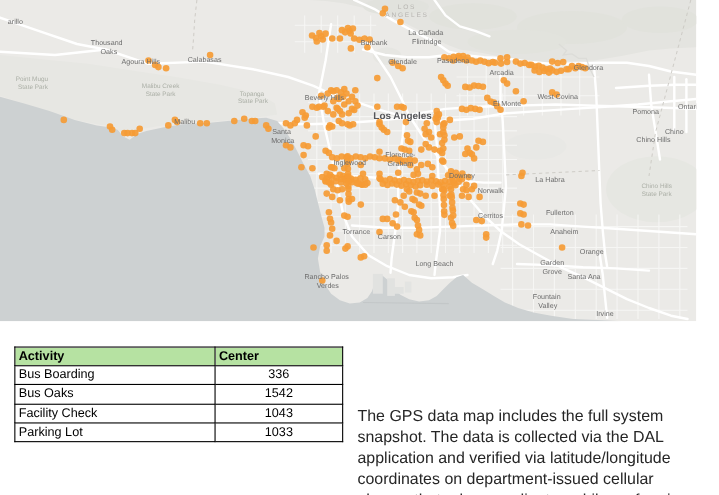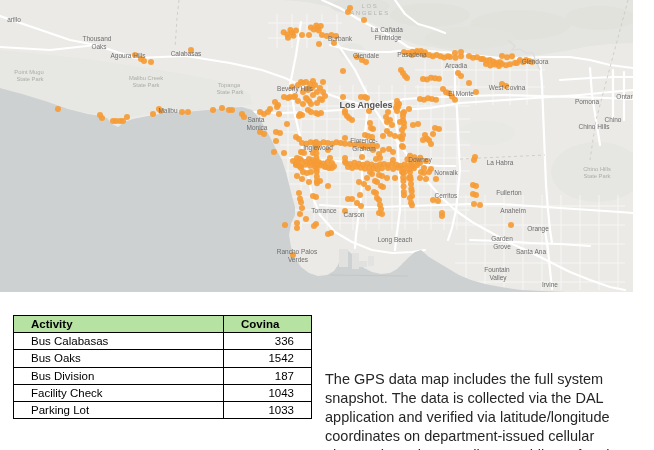--- a/index.html
+++ b/index.html
@@ -1,22 +1,22 @@
 <!DOCTYPE html>
 <html><head><meta charset="utf-8">
 <style>
 html,body{margin:0;padding:0;background:#ffffff;}
 body{width:654px;height:450px;position:relative;overflow:hidden;
  font-family:"Liberation Sans",sans-serif;}
 table{position:absolute;left:13px;top:315px;border-collapse:collapse;
  table-layout:fixed;width:299px;font-size:11.5px;color:#000;}
-td{border:1px solid #000;height:16.2px;padding:0 17px;overflow:hidden;white-space:nowrap;}
+td{border:1px solid #000;height:16.2px;padding:0 3px;overflow:hidden;white-space:nowrap;}
 tr.h td{background:#b6e2a2;font-weight:bold;}
 td.a{width:175px;}
-td.c{text-align:right;}
+td.c{text-align:center;}
 td.c2{text-align:left;}
 .para{position:absolute;left:325px;top:370px;width:345px;font-size:14.5px;
  line-height:18.9px;color:#262626;}
 </style></head>
 <body>
 <svg width="633" height="292" viewBox="0 0 633 292" style="position:absolute;left:0;top:0;filter:blur(0.3px)">
 <rect width="633" height="292" fill="#ebeae7"></rect>
 <path d="M281,0 L633,0 L633,43 L610,44 L590,46 L565,51 L540,55 L515,56 L490,57 L465,55 L448,50 L432,47 L418,45 L405,40 L392,33 L378,26 L362,18 L346,12 L330,7 L312,3 L296,1 Z" fill="#e4e4e0"></path>
 <ellipse cx="352" cy="51" rx="13" ry="8" fill="#e6e6e2"></ellipse>
 <ellipse cx="487" cy="133" rx="28" ry="12" fill="#e8e8e5"></ellipse>
@@ -631,33 +631,29 @@
       <text x="597" y="178">State Park</text>
     </g>
 <text x="370" y="8" font-family="'Liberation Sans',sans-serif" font-size="6" fill="#b7b5b1" text-anchor="middle" letter-spacing="1.6">LOS</text>
 <text x="370" y="15" font-family="'Liberation Sans',sans-serif" font-size="6" fill="#b7b5b1" text-anchor="middle" letter-spacing="1.6">ANGELES</text>
 <text x="366" y="108" font-family="'Liberation Sans',sans-serif" font-size="9" font-weight="bold" fill="#55565a" text-anchor="middle">Los Angeles</text>
 </svg>
 <table>
 <tbody>
       <tr class="h">
         <td class="a">Activity</td>
-        <td class="c2">Covina</td>
+        <td class="c2">Center</td>
       </tr>
 <tr>
-        <td class="a">Bus Calabasas</td>
+        <td class="a">Bus Boarding</td>
         <td class="c">336</td>
       </tr>
       <tr>
         <td class="a">Bus Oaks</td>
         <td class="c">1542</td>
-      </tr>
-      <tr>
-        <td class="a">Bus Division</td>
-        <td class="c">187</td>
       </tr>
       <tr>
         <td class="a">Facility Check</td>
         <td class="c">1043</td>
       </tr>
       <tr>
         <td class="a">Parking Lot</td>
         <td class="c">1033</td>
       </tr>
 </tbody>

